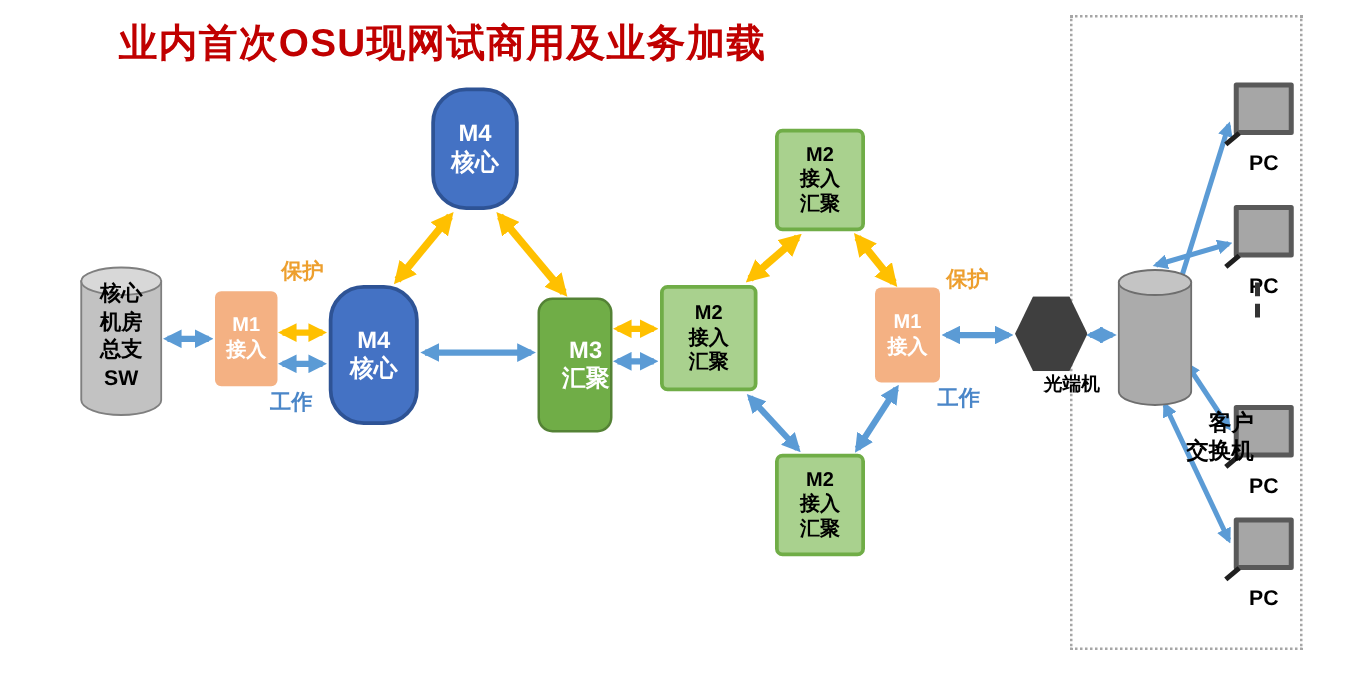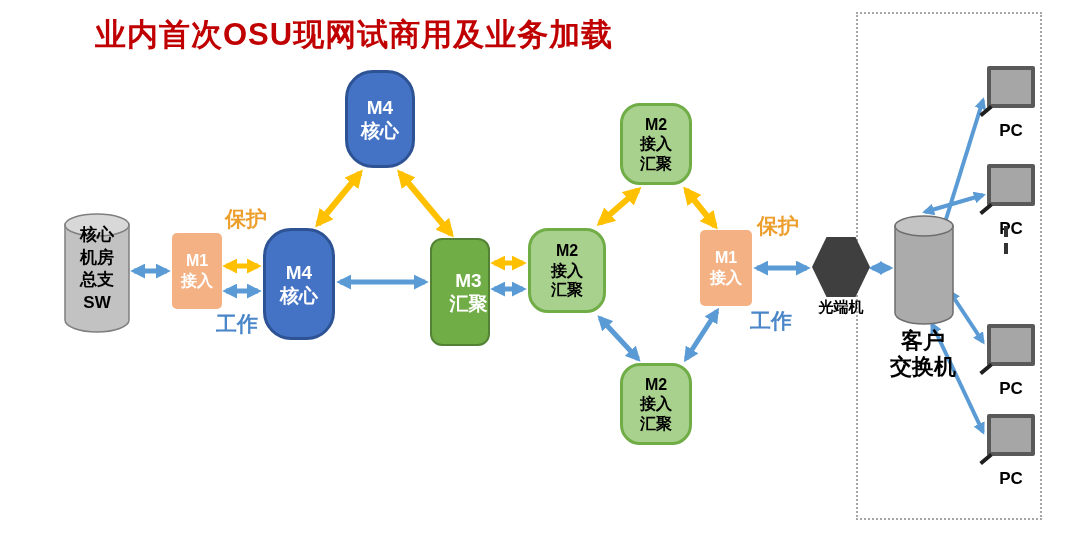--- a/index.html
+++ b/index.html
@@ -20,55 +20,55 @@
   .node {
     position:absolute; z-index:2; display:flex; align-items:center; justify-content:center;
     text-align:center; white-space:pre-line; font-weight:700; line-height:1.22;
     box-sizing:border-box;
   }
   .n-blue   { background:var(--node_blue,#4472C4); border:3px solid var(--node_blue_border,#2E5395);
               border-radius:28px; color:#fff; font-size:19px; }
   .n-green  { background:var(--node_green,#70AD47); border:2px solid var(--node_green_border,#548235);
               border-radius:12px; color:#fff; font-size:19px; }
   .n-lgreen { background:var(--node_light_green,#A9D18E); border:3px solid var(--node_green,#70AD47);
-              border-radius:20px; color:#000; font-size:16px; }
+              border-radius:6px; color:#000; font-size:16px; }
   .n-orange { background:var(--node_orange,#F4B183); border-radius:5px; color:#fff; font-size:16px; }
 
   #m1-left   { left:172px; top:233px; width:50px; height:76px; }
   #m4-main   { left:263px; top:228px; width:72px; height:112px; }
   #m4-top    { left:345px; top:70px;  width:70px; height:98px;  }
   #m3        { left:430px; top:238px; width:60px; height:108px;padding-left:17px; }
   #m2-mid    { left:528px; top:228px; width:78px; height:85px;  }
   #m2-top    { left:620px; top:103px; width:72px; height:82px;  }
   #m2-bottom { left:620px; top:363px; width:72px; height:82px;  }
   #m1-right  { left:700px; top:230px; width:52px; height:76px;  }
 
-  .edge-label { position:absolute; z-index:3; font-weight:700; font-size:21px; white-space:nowrap; }
+  .edge-label { position:absolute; z-index:3; font-weight:700; font-size:17px; white-space:nowrap; }
   .lbl-protect { color:var(--label_protect,#ED9F2E); }
   .lbl-work    { color:var(--label_work,#4A86C8); }
   #protect-left  { left:225px; top:205px; }
   #work-left     { left:216px; top:310px; }
   #protect-right { left:757px; top:212px; }
   #work-right    { left:750px; top:307px; }
 
   .cyl { position:absolute; z-index:2; }
   .cyl-text {
     position:absolute; z-index:3; font-weight:700; color:#000; text-align:center;
     white-space:pre-line;
   }
   #core-sw-text { left:62px; top:224px; width:70px; font-size:17px; line-height:1.33; }
-  #switch-label { left:878px; top:328px; width:90px; font-size:22px; line-height:1.2; }
+  #switch-label { left:913px; top:328px; width:90px; font-size:18px; line-height:1.2;text-align:right; }
 
   .hexagon {
     position:absolute; left:812px; top:237px; width:58px; height:60px; z-index:2;
     background:var(--hexagon_dark,#3F3F3F);
     clip-path:polygon(25% 0,75% 0,100% 50%,75% 100%,25% 100%,0 50%);
   }
   #modem-label { position:absolute; left:802px; top:298px; width:78px; z-index:3;
-    font-weight:700; font-size:15px; color:#000; text-align:center; }
+    font-weight:700; font-size:15px; color:#000; text-align:right; }
 
   .zone { position:absolute; left:856px; top:12px; width:186px; height:508px;
     border:2px dotted #A6A6A6; z-index:0; box-sizing:border-box; }
   .zone-label { position:absolute; left:890px; top:521px; z-index:3;
     font-weight:800; font-size:20px; color:#000; }
 
   .pc { position:absolute; width:52px; text-align:center; z-index:2; }
   .pc-icon {
     width:40px; height:34px; margin:0 auto; position:relative; border-radius:2px;
     background:#A6A6A6; border:4px solid #595959; box-sizing:content-box;

